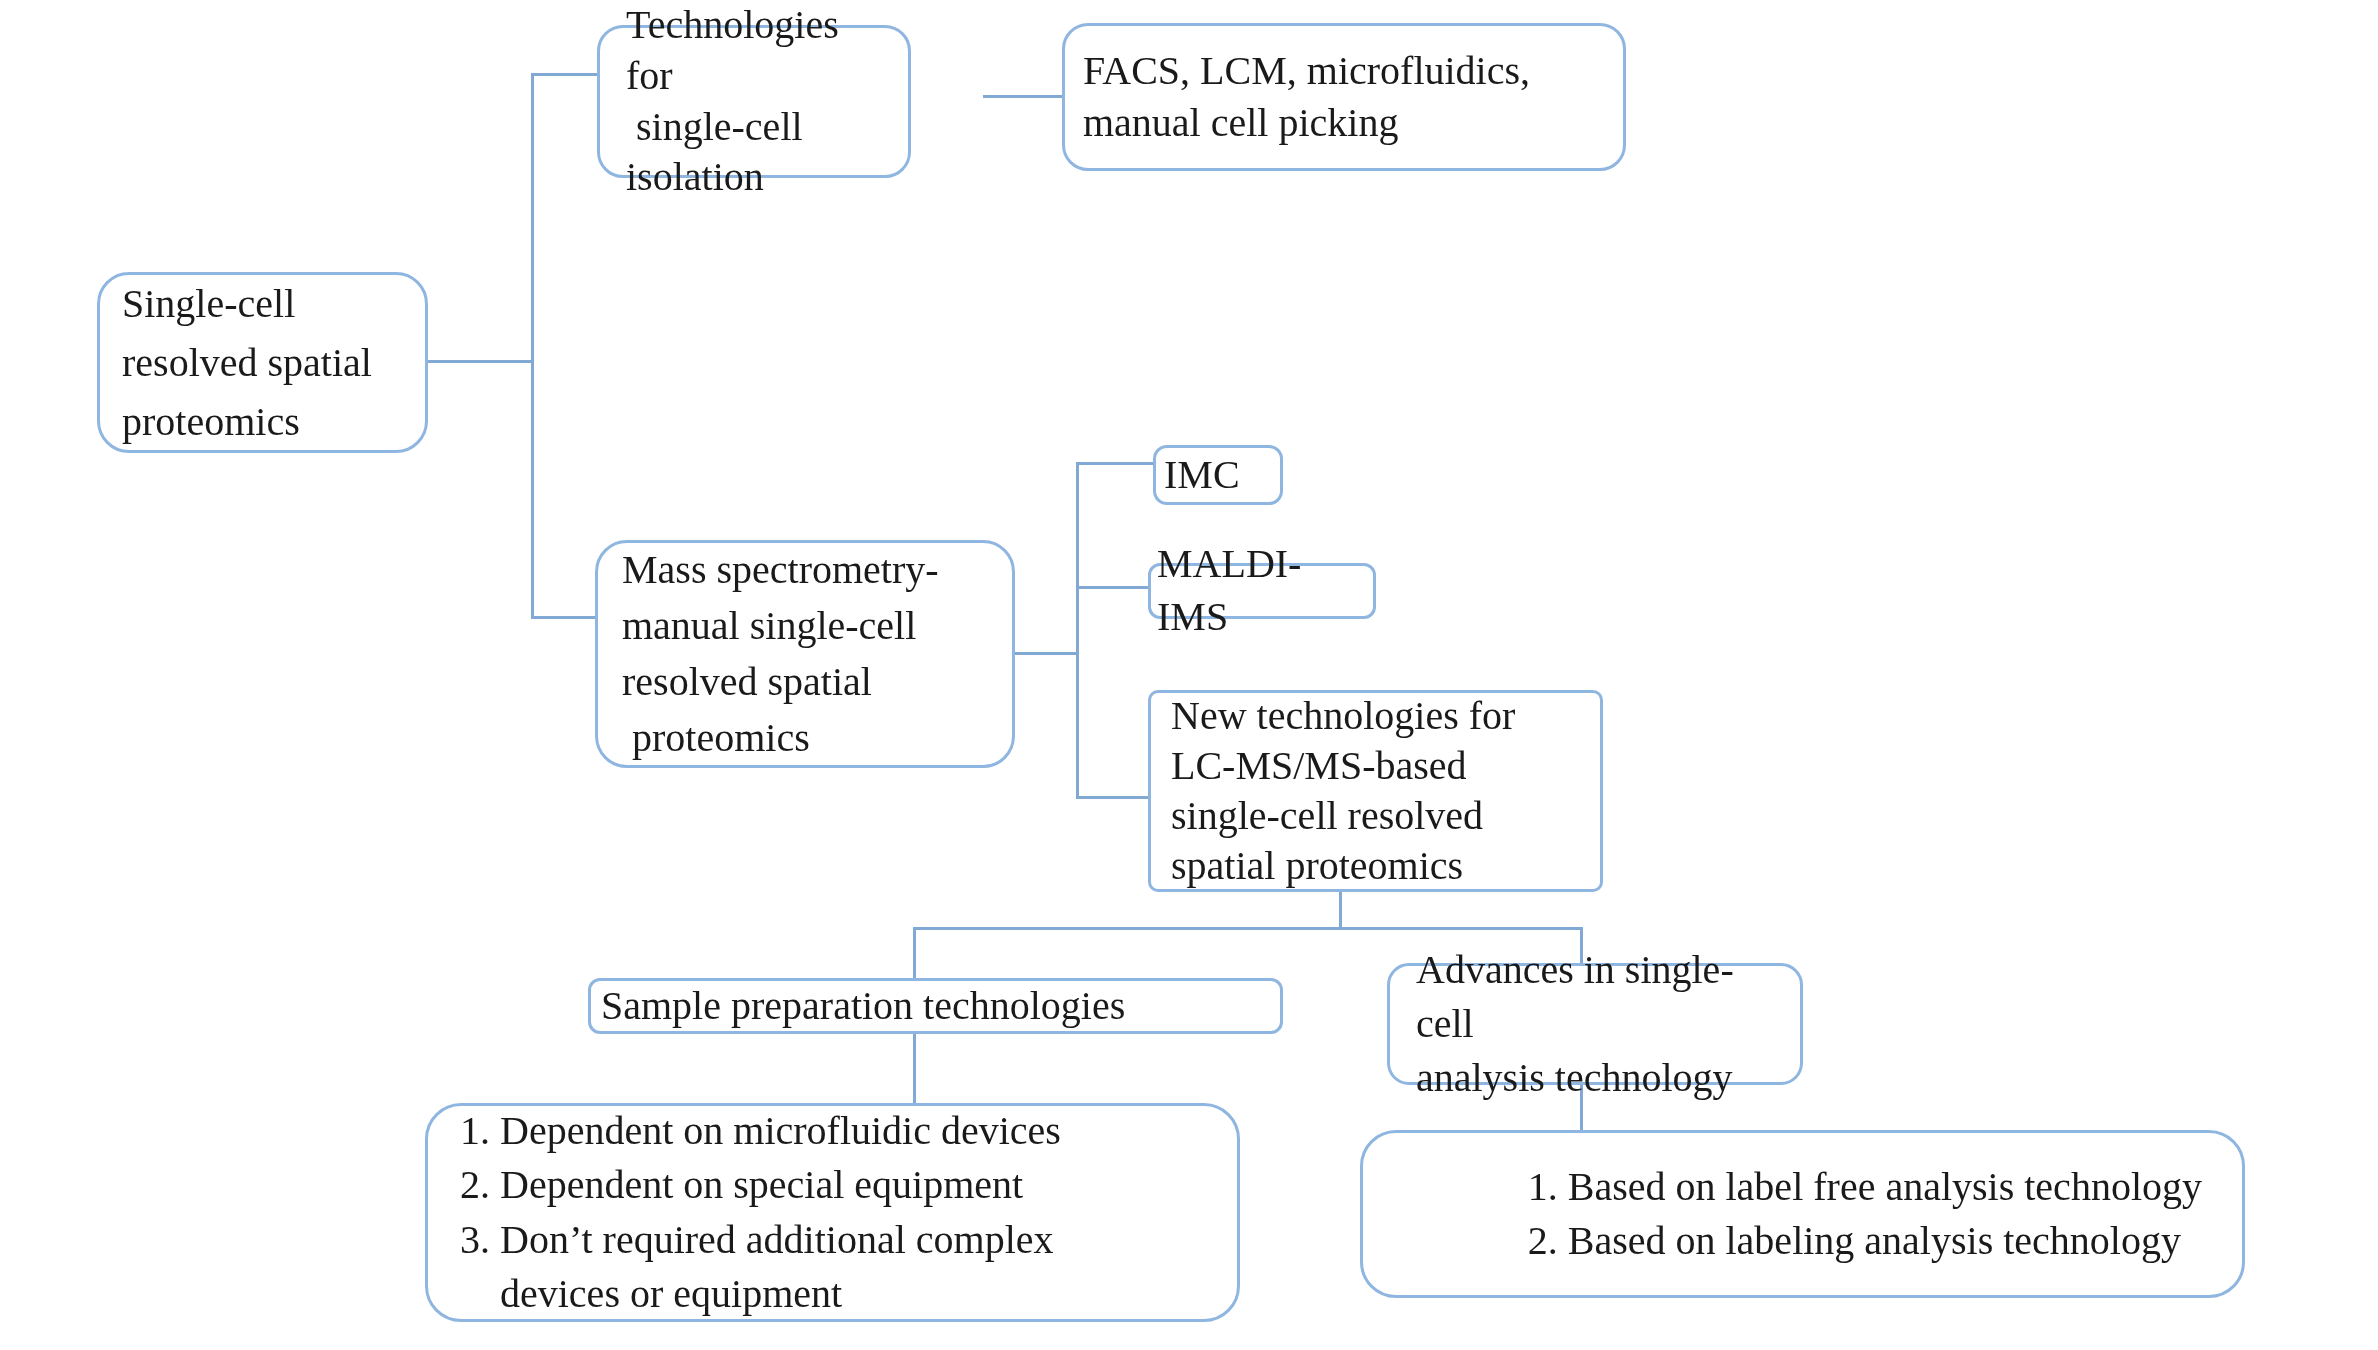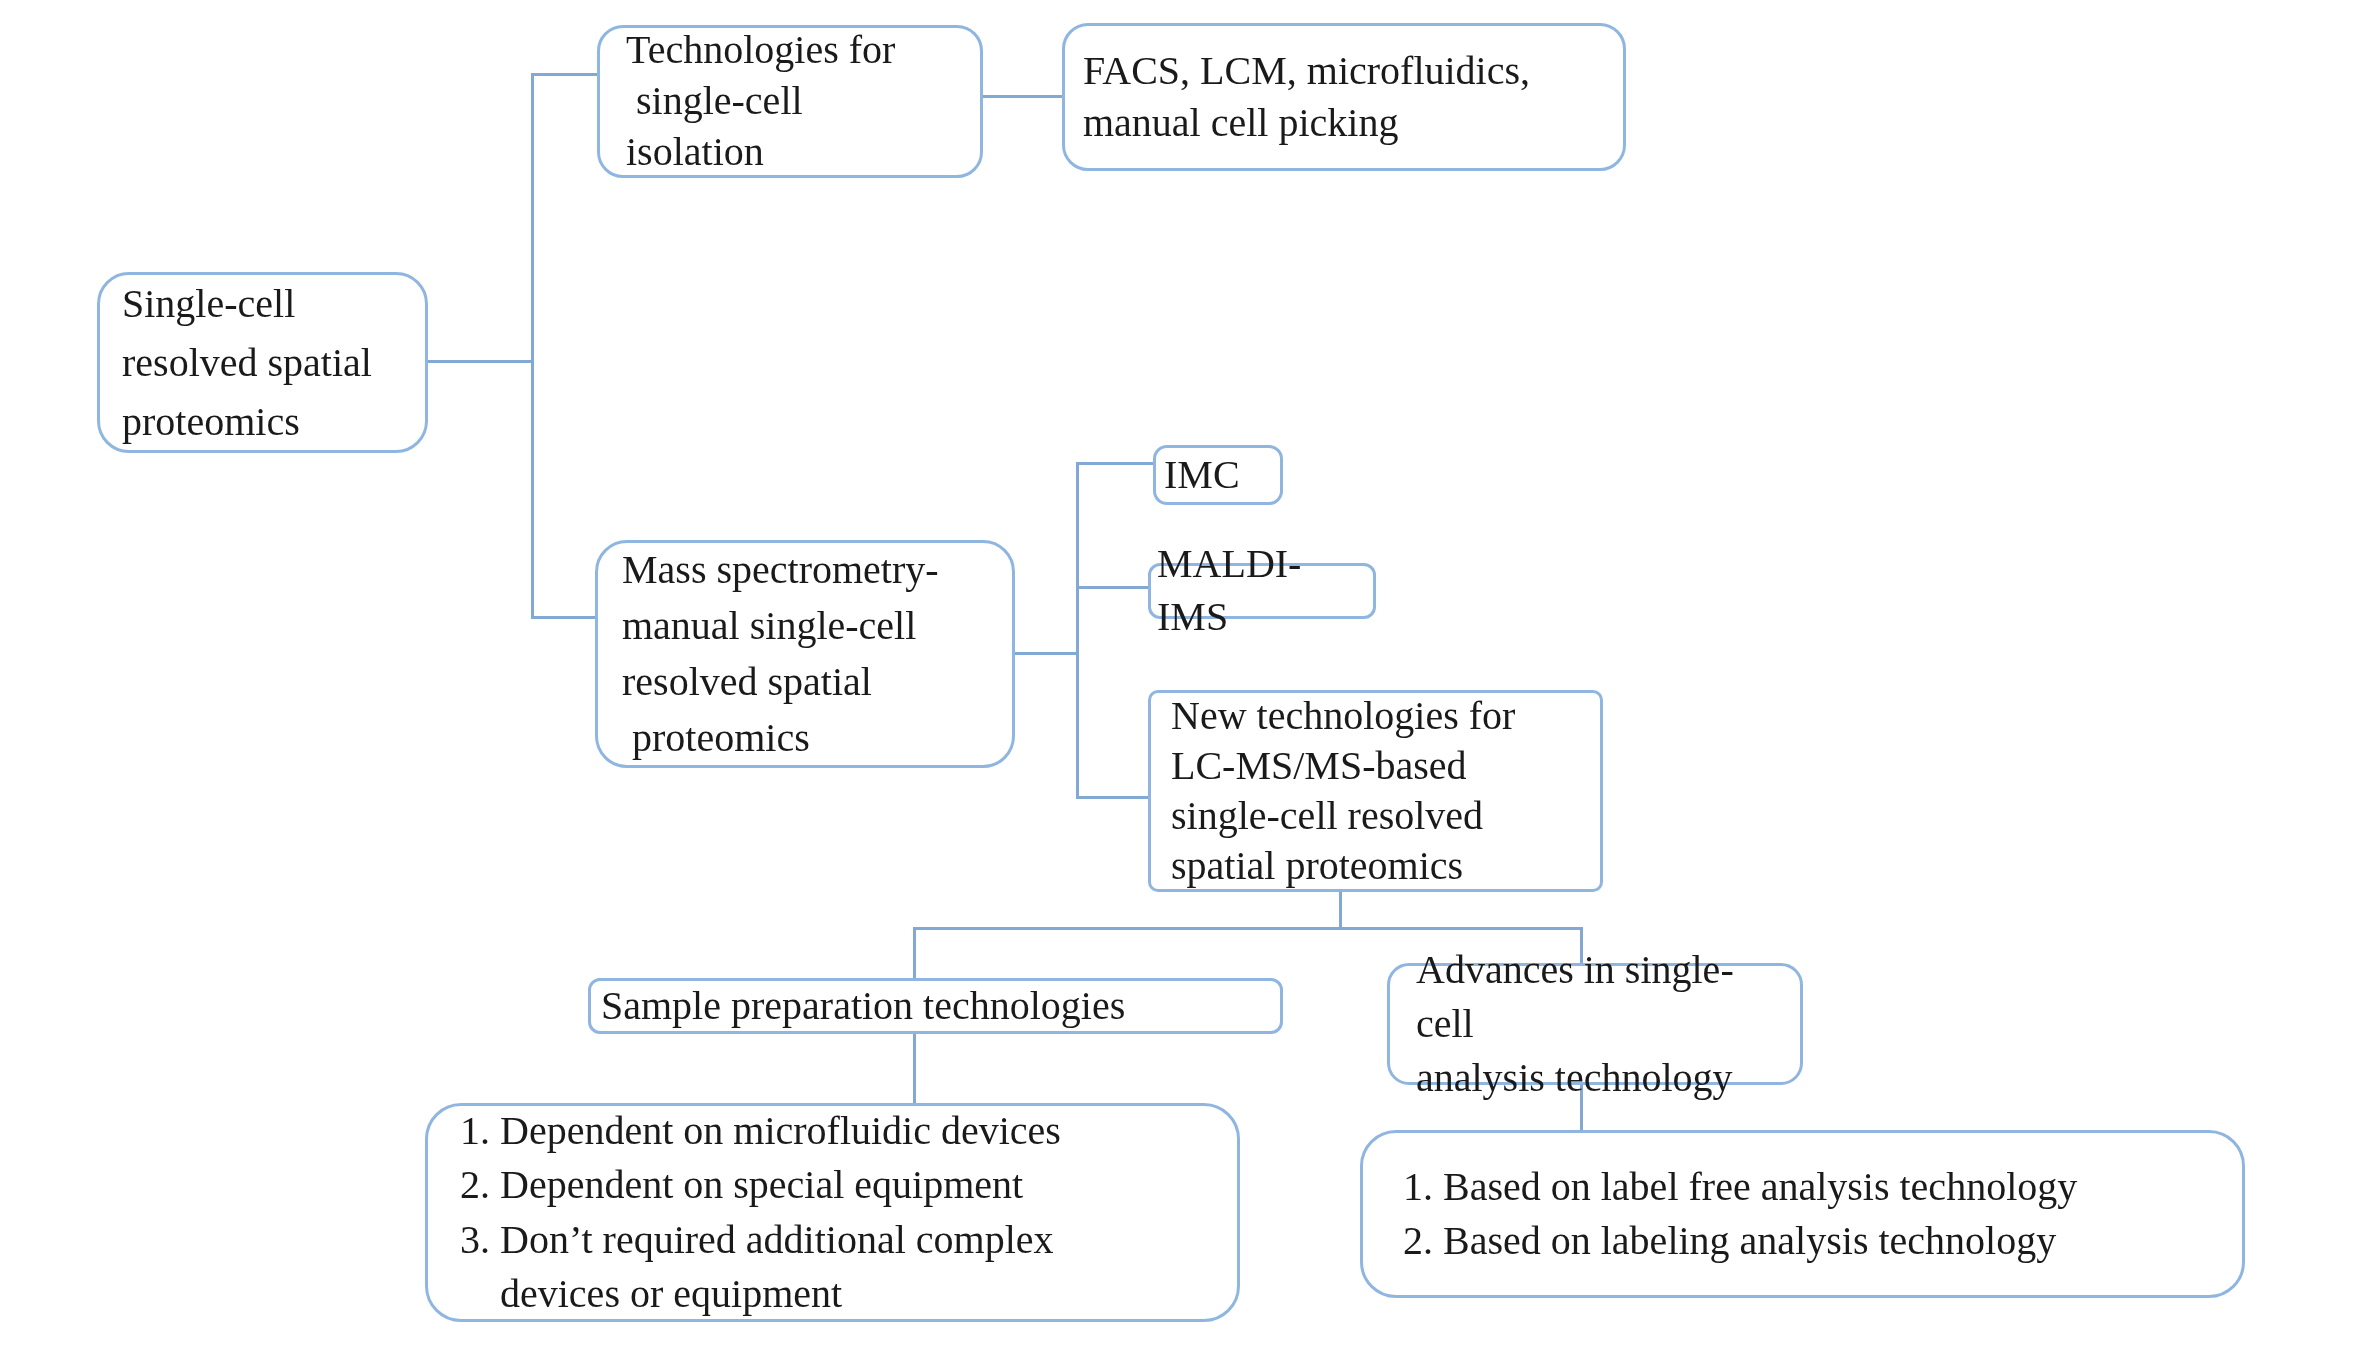--- a/index.html
+++ b/index.html
@@ -35,30 +35,30 @@
   }
   .node .node-label{
     white-space:pre-wrap;
     display:block;
   }
   .ta-center{text-align:left;}
   .ta-left{text-align:left;}
 
   
   .n-root        {left:97px;  top:272px;  width:331px; height:181px; padding:0 22px; line-height:1.48;}
-  .n-tech        {left:597px; top:25px;   width:386px; height:153px; padding:0 26px; line-height:1.27; border-radius:26px;}
+  .n-tech        {left:597px; top:25px;   width:314px; height:153px; padding:0 26px; line-height:1.27; border-radius:26px;}
   .n-facs        {left:1062px;top:23px;   width:564px; height:148px; padding:0 18px; line-height:1.30; border-radius:26px;}
   .n-mass       {left:595px; top:540px;  width:420px; height:228px; padding:0 24px; line-height:1.40;}
   .n-imc         {left:1153px;top:445px;  width:130px; height:60px;  padding:0 8px;  border-radius:14px;}
   .n-maldi       {left:1148px;top:563px;  width:228px; height:56px;  padding:0 6px;  border-radius:12px;}
   .n-newtech     {left:1148px;top:690px;  width:455px; height:202px; padding:0 20px; line-height:1.25; border-radius:10px;}
   .n-sampleprep  {left:588px; top:978px;  width:695px; height:56px;  padding:0 10px; border-radius:12px;}
   .n-advances    {left:1387px;top:963px;  width:416px; height:122px; padding:0 26px; line-height:1.35; border-radius:22px;}
   .n-deplist     {left:425px; top:1103px; width:815px; height:219px; padding:16px 32px; line-height:1.36; border-radius:36px;}
-  .n-labellist   {left:1360px;top:1130px; width:885px; height:168px; padding:0 40px; line-height:1.36; border-radius:36px;}
+  .n-labellist   {left:1360px;top:1130px; width:885px; height:168px; padding:0 40px; line-height:1.36; border-radius:36px;align-items:flex-end;}
 
   
   .line{
     position:absolute;
     background:var(--connector);
   }
   .h{height:3px;}
   .v{width:3px;}
   .c-root-stub     {left:428px; top:360px;  width:105px;}
   .c-trunk1        {left:531px; top:73px;   height:546px;}

